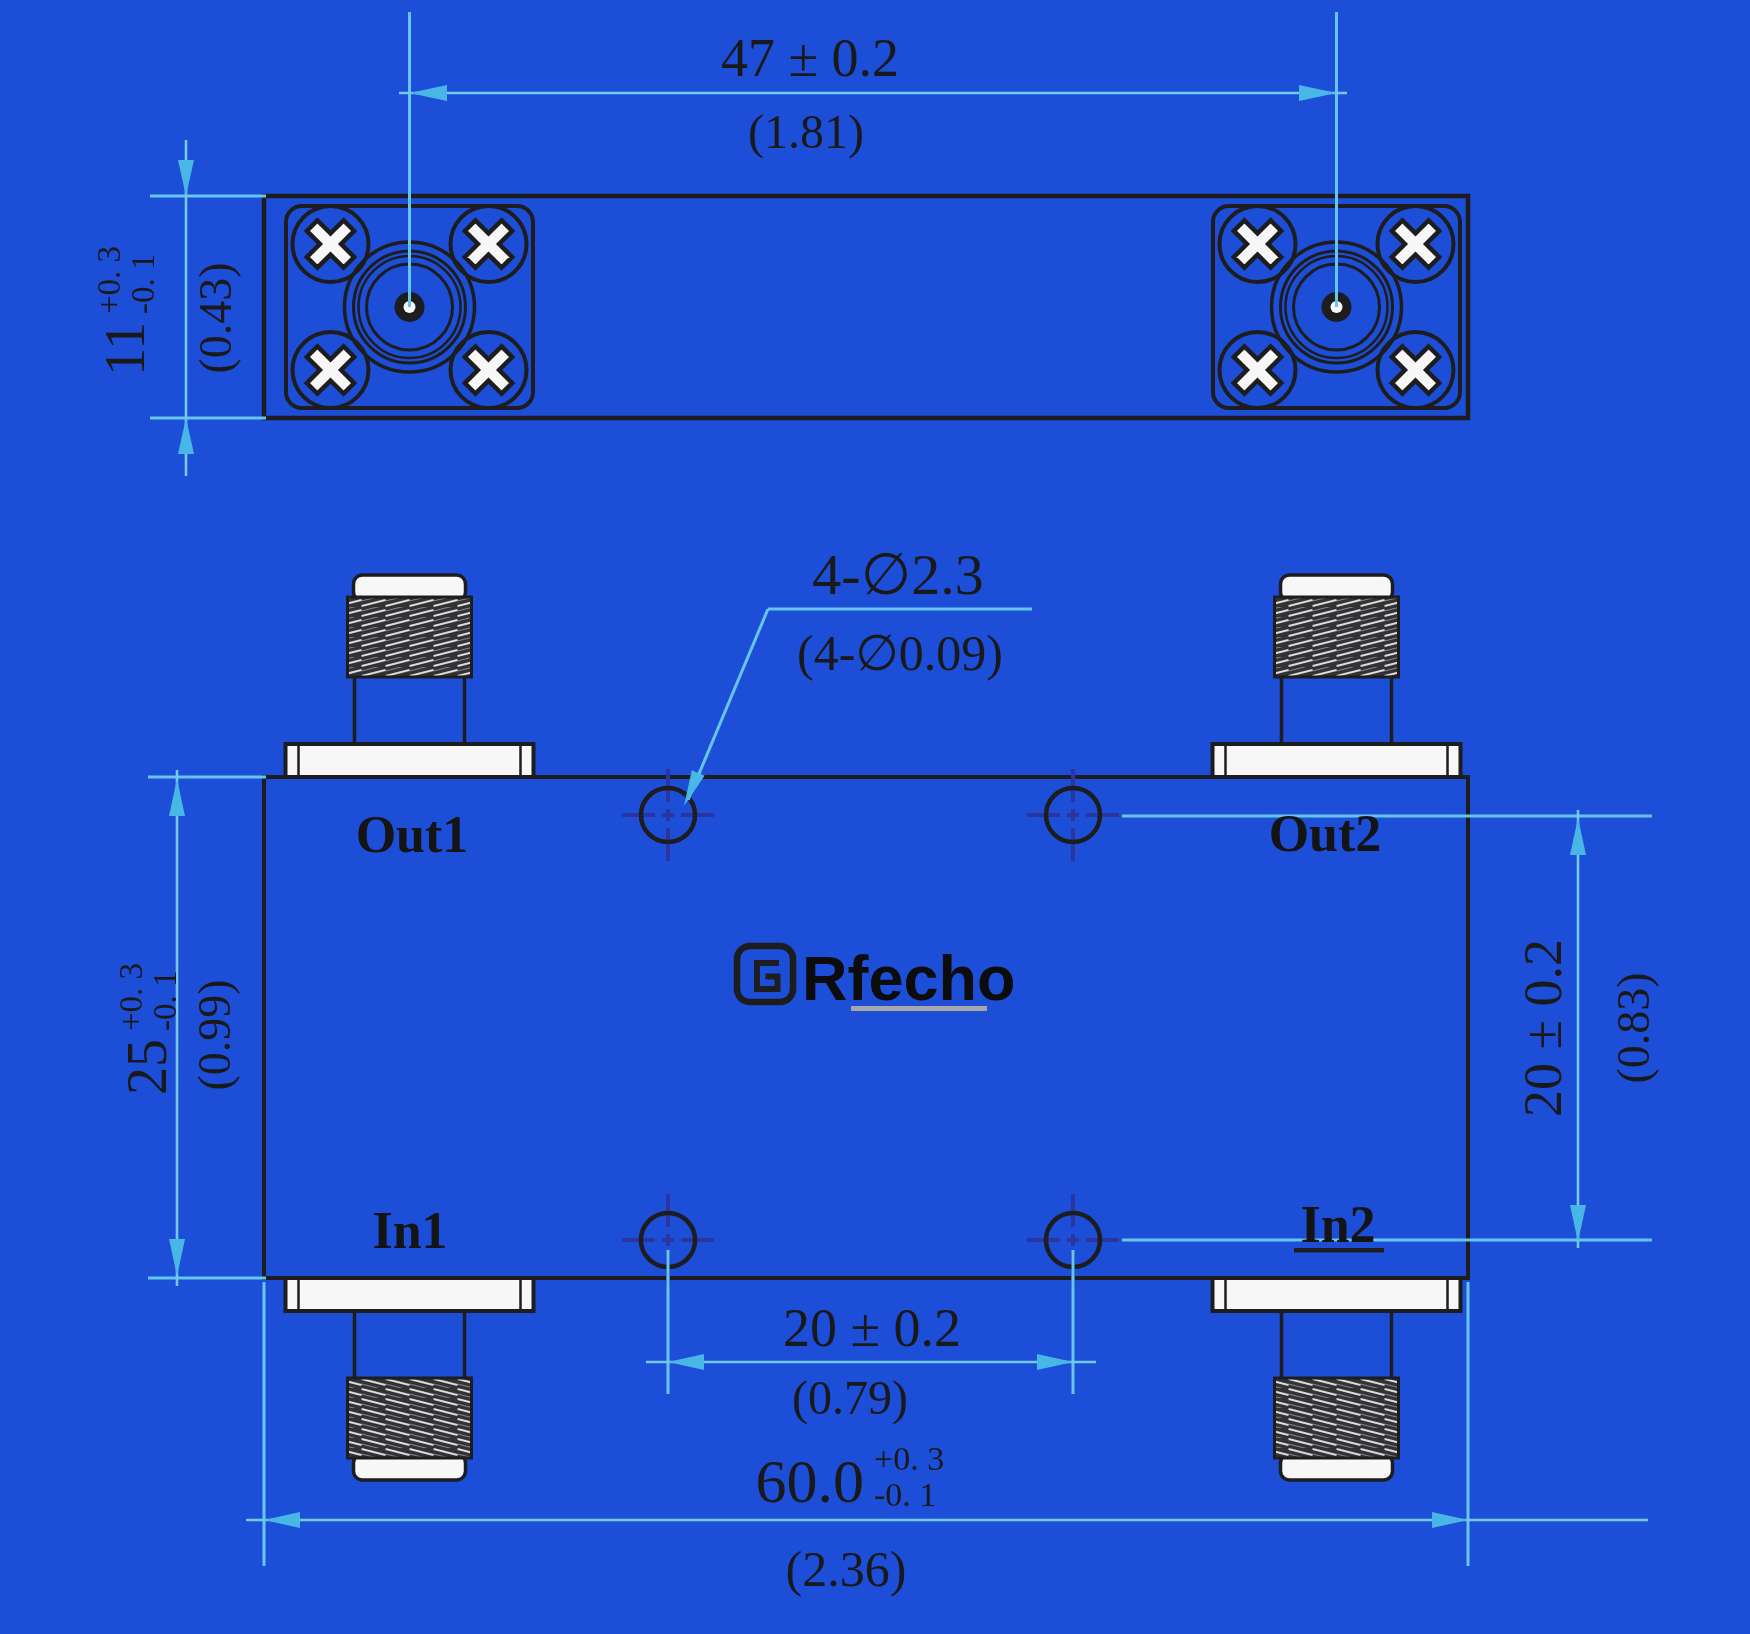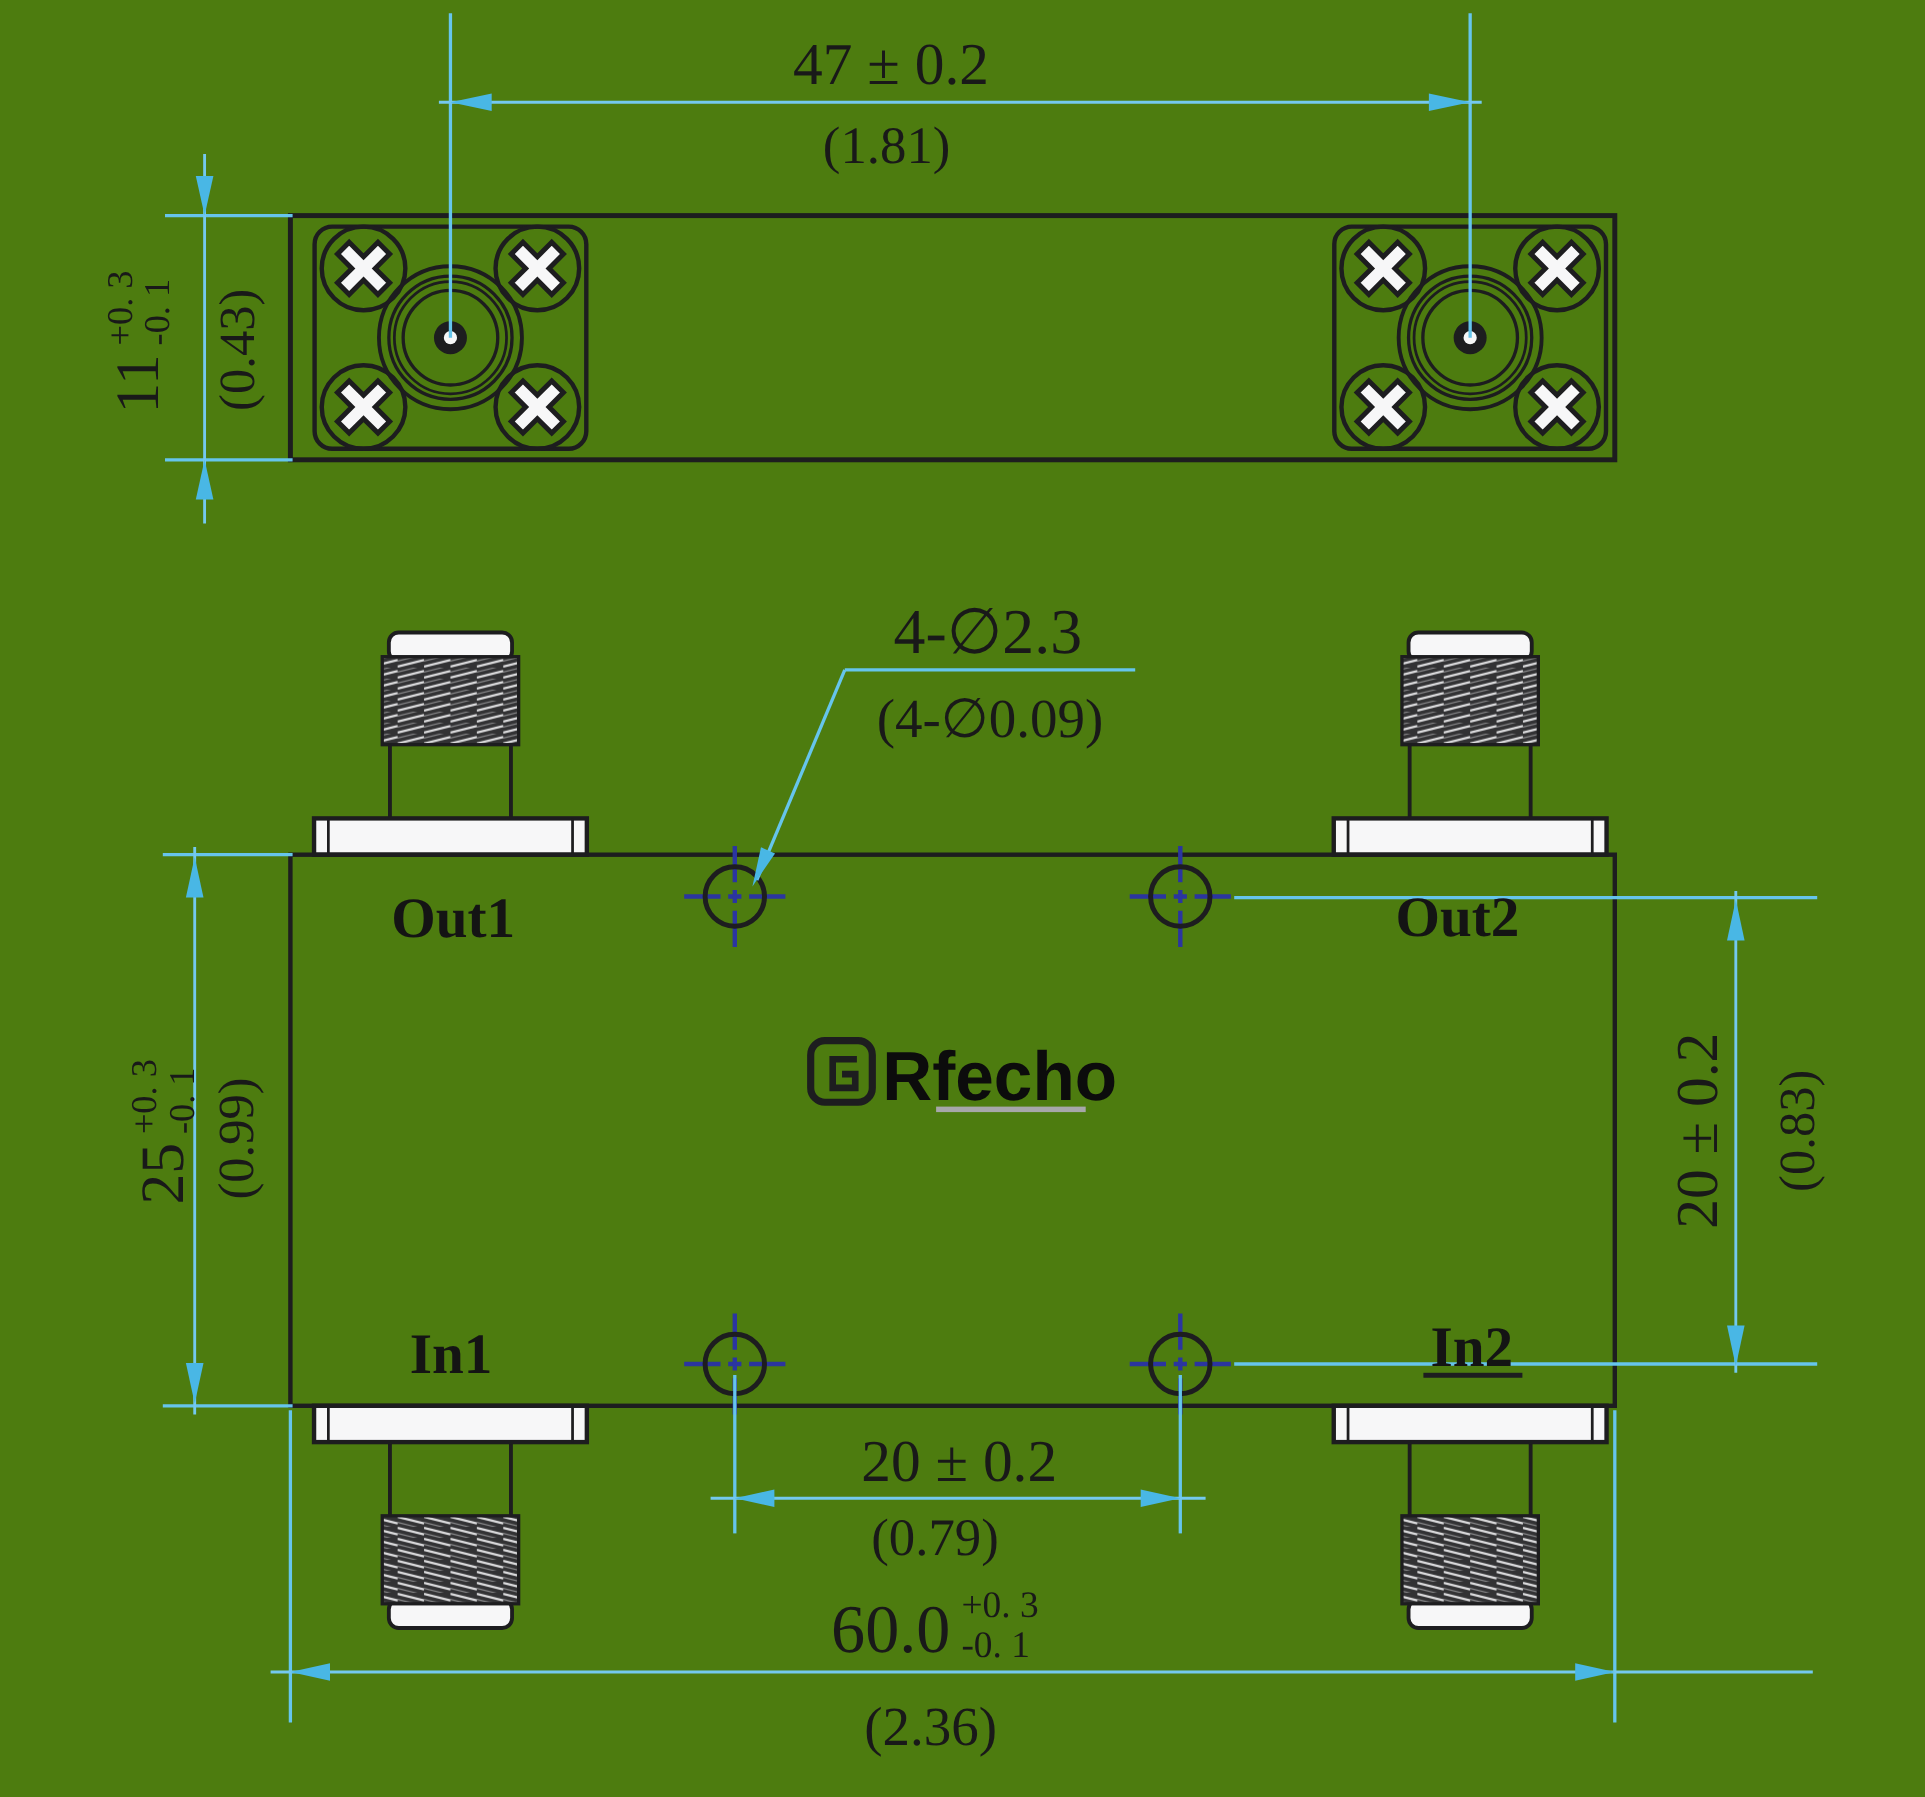--- a/index.html
+++ b/index.html
@@ -1,16 +1,16 @@
 <!DOCTYPE html>
 <html><head>
 <meta charset="utf-8">
 <style>
   html,body{margin:0;padding:0;background:#f7f7f8;}
-  .stage{position:relative;width:1750px;height:1634px;background:#4d7c0f;overflow:hidden;}
+  .stage{position:relative;width:1750px;height:1634px;background:#1d4ed8;overflow:hidden;}
   svg{position:absolute;left:0;top:0;}
   .ink{stroke:#1d1d1f;fill:none;}
   .cyan{stroke:#66c5ec;fill:none;stroke-width:3;}
   .cyanthin{stroke:#74c9ef;fill:none;stroke-width:2.6;}
   .arrow{fill:#49b7e5;stroke:none;}
   .center{stroke:#2b35a0;stroke-width:4;fill:none;}
   .dim{font-family:"Liberation Serif","DejaVu Serif",serif;fill:#191919;}
   .port{font-family:"Liberation Serif","DejaVu Serif",serif;font-weight:700;fill:#141414;}
   .logo-text{font-family:"Liberation Sans","DejaVu Sans",sans-serif;font-weight:700;fill:#0c0c0c;}
 </style>

